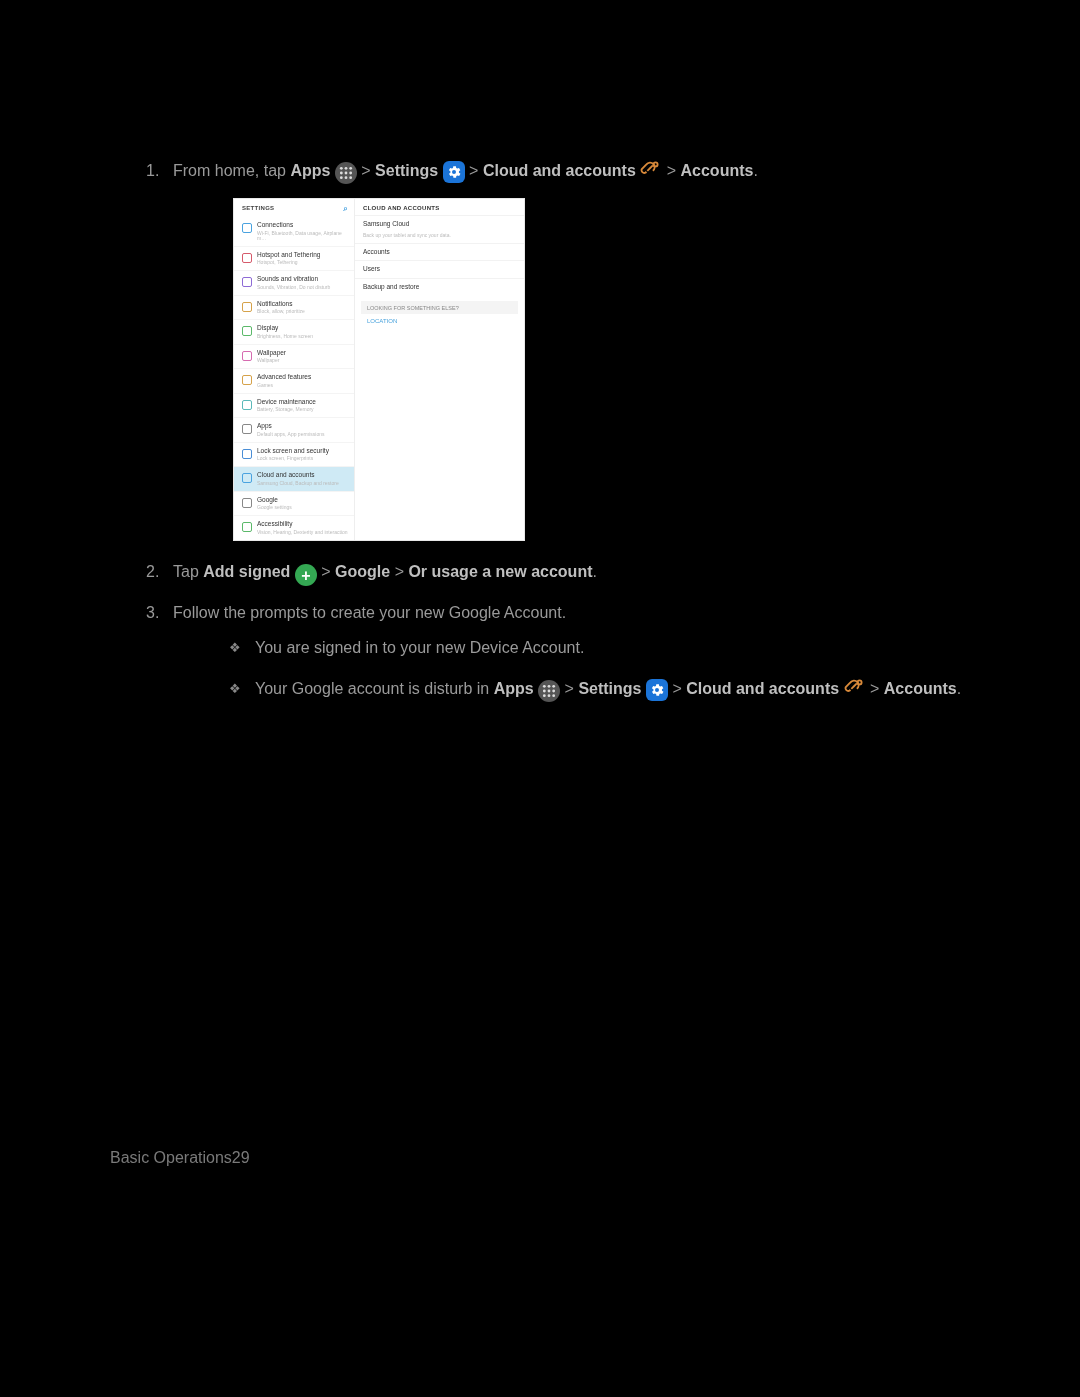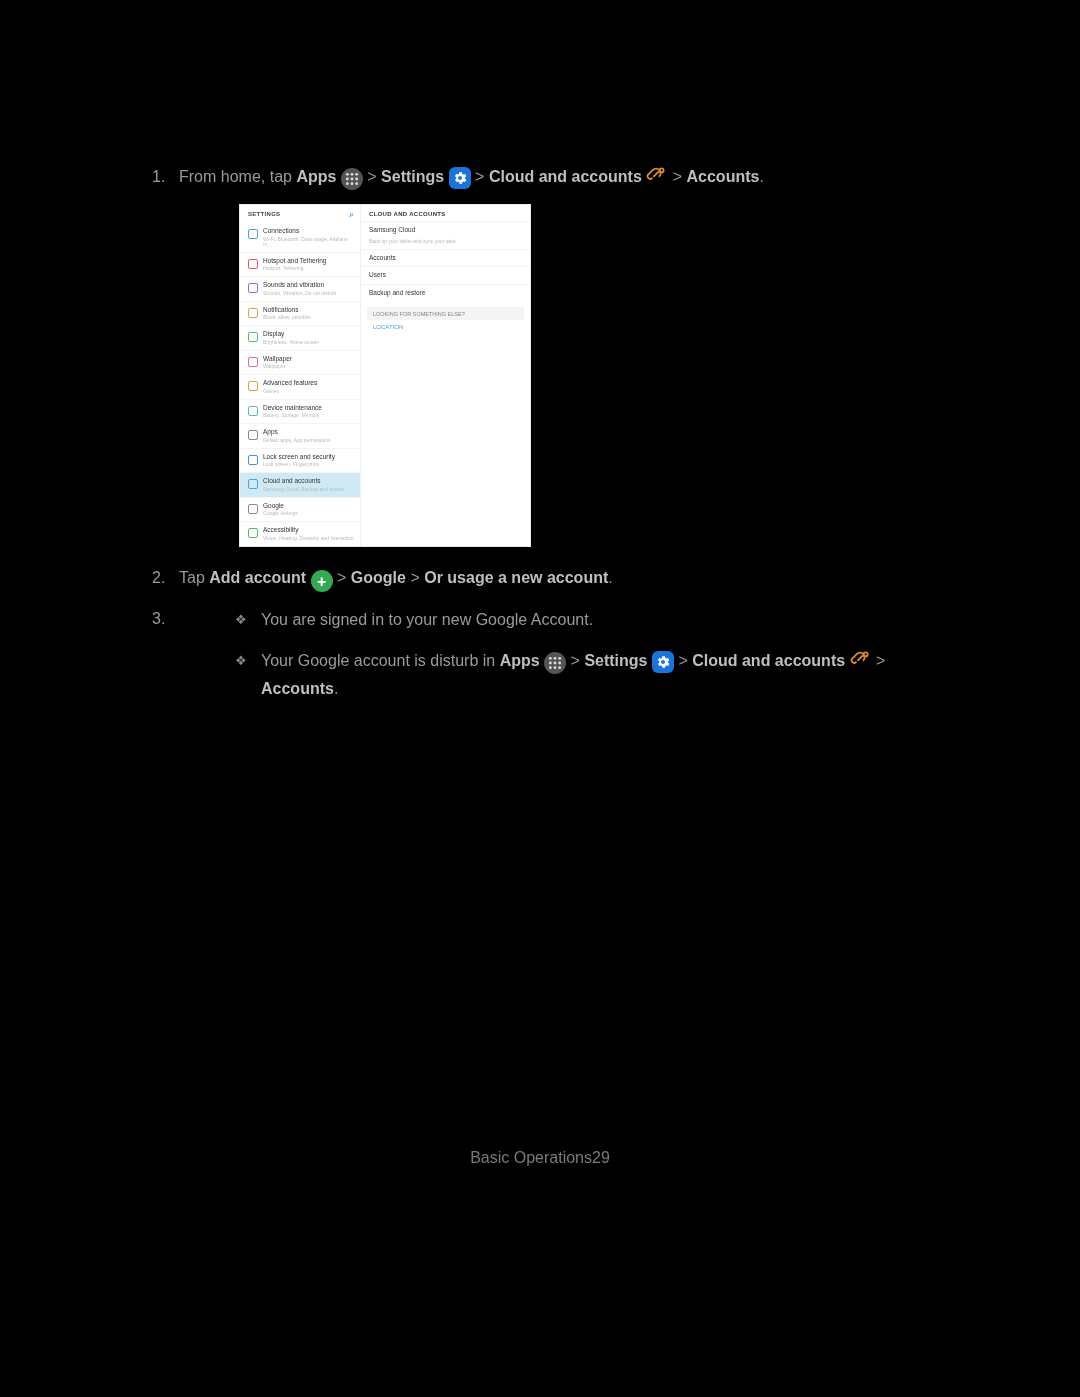--- a/index.html
+++ b/index.html
@@ -18,21 +18,21 @@
   }
   .content {
     position: absolute;
     left: 110px;
     top: 150px;
     width: 860px;
   }
   ol.steps {
     list-style: none;
     padding: 0;
-    margin: 14px;
+    margin: 8px;
     counter-reset: step;
     font-size: 16px;
     line-height: 1.6;
   }
   ol.steps > li {
     counter-increment: step;
     position: relative;
     padding-left: 55px;
     margin-bottom: 14px;
     color: #9a9a9a;
@@ -156,21 +156,21 @@
     top: 3px;
     color: #888;
     font-size: 13px;
   }
   .footer {
     position: absolute;
     left: 110px;
     right: 110px;
     bottom: 230px;
     display: flex;
-    justify-content: center;
+    justify-content: flex-start;
     color: #7a7a7a;
     font-size: 16px;
   }
 </style>
 </head>
 <body>
 
 <div class="page">
   <div class="content">
     <ol class="steps">
@@ -330,33 +330,34 @@
                 </div>
               <div class="r-looking">LOOKING FOR SOMETHING ELSE?</div>
               <div class="r-loc">LOCATION</div>
             </div>
           </div>
         </div>
       </li>
 
       <li>
         <span>Tap </span>
-        <span class="bold">Add account</span>
+        <span class="bold">Add signed</span>
         <span class="icon plus-icon">+</span>
         <span> &gt; </span>
         <span class="bold">Google</span>
         <span> &gt; </span>
         <span class="bold">Or usage a new account</span><span>.</span>
       </li>
 
       <li>
+        <span>Follow the prompts to create your new Google Account.</span>
         <ul class="sub">
           <li>
             <span class="diamond">❖</span>
-            <span>You are signed in to your new Google Account.</span>
+            <span>You are signed in to your new Device Account.</span>
           </li>
           <li>
             <span class="diamond">❖</span>
             <span>Your Google account is disturb in </span>
             <span class="bold">Apps</span>
             <span class="icon apps-icon">
               <svg viewBox="0 0 12 12">
                   <g fill="#ddd">
                     <circle cx="2" cy="2" r="1.2"></circle>
                     <circle cx="6" cy="2" r="1.2"></circle>

